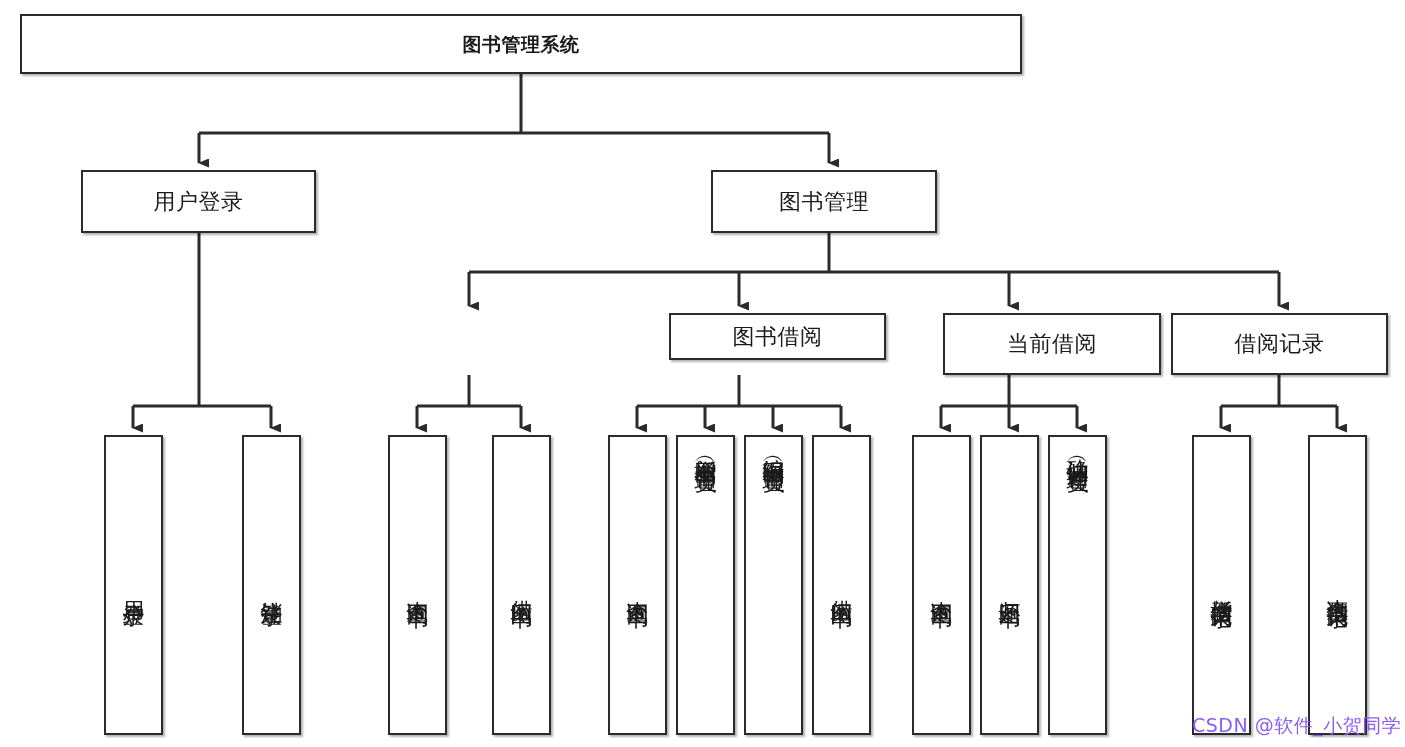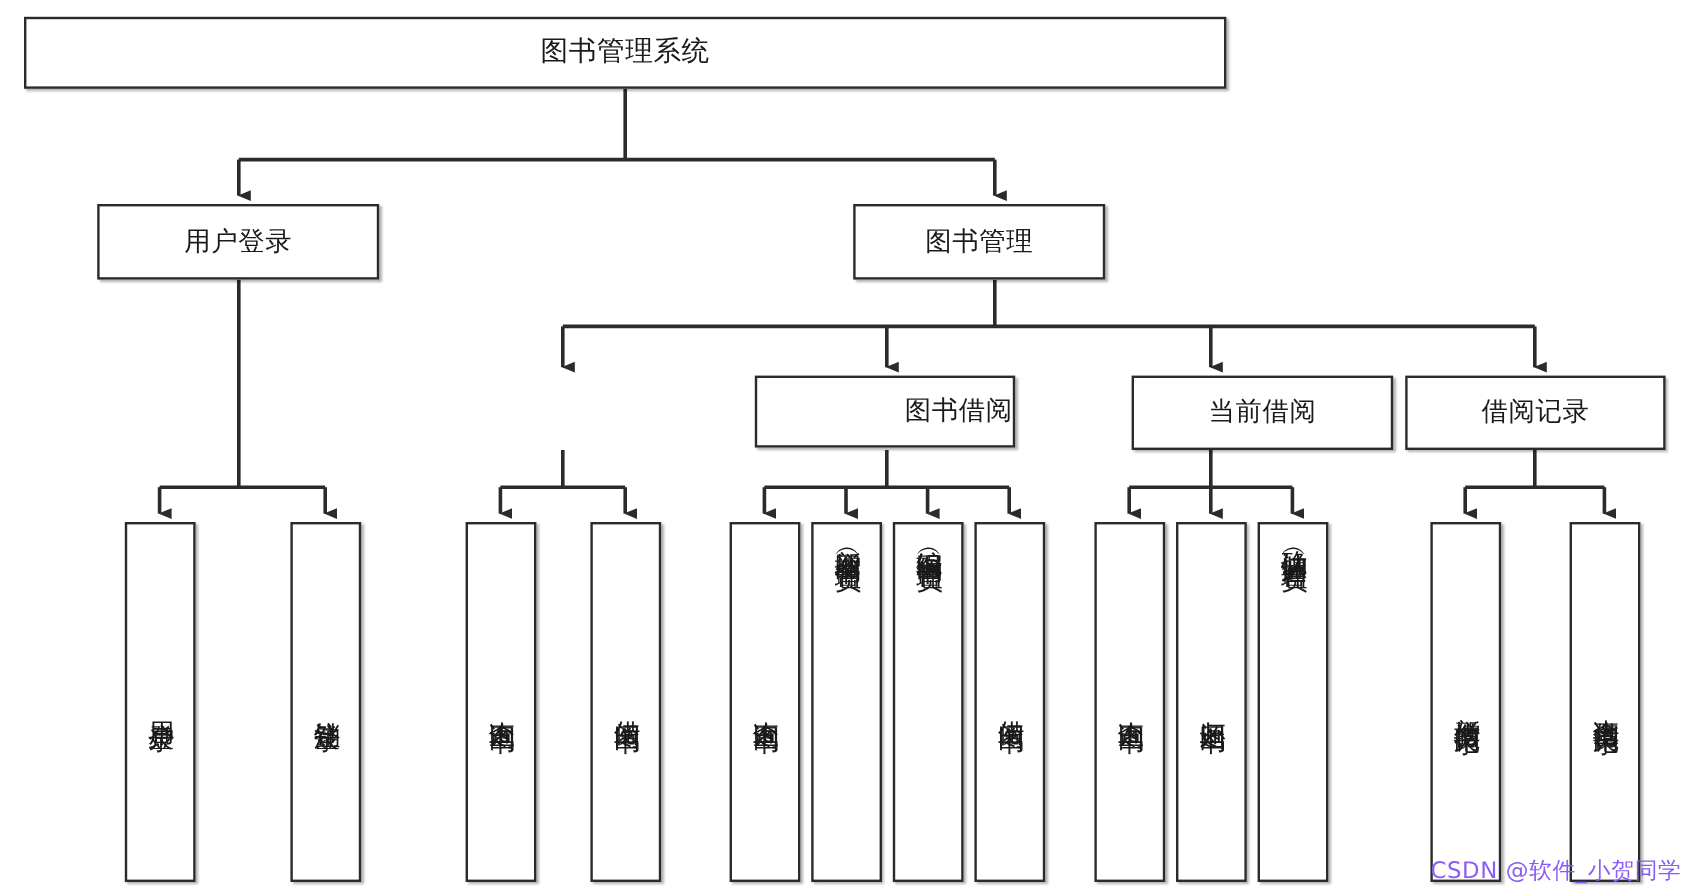--- a/index.html
+++ b/index.html
@@ -39,21 +39,22 @@
   .node .lbl {
     line-height: 1.18;
     text-align: center;
     letter-spacing: 0.5px;
   }
   .node.horiz .lbl {
     font-size: 22px;
     white-space: nowrap;
   }
   .node.root .lbl {
-    font-size: 23px;
+    font-size: 19px;
+    font-weight: bold;
   }
   .node.leaf {
     align-items: flex-start;
     justify-content: center;
     padding-top: 4px;
   }
   .node.leaf .lbl {
     font-size: 22px;
     writing-mode: vertical-rl;
     text-orientation: upright;
@@ -130,25 +131,25 @@
     </g>
   </svg>
 
   <div class="node horiz root" style="left:20px; top:14px; width:1002px; height:60px;">
     <span class="lbl">图书管理系统</span>
   </div>
 
   <div class="node horiz" style="left:81px; top:170px; width:235px; height:63px;">
     <span class="lbl">用户登录</span>
   </div>
-  <div class="node horiz" style="left:711px; top:170px; width:210px; height:63px;">
+  <div class="node horiz" style="left:711px; top:170px; width:226px; height:63px;">
     <span class="lbl">图书管理</span>
   </div>
 
-  <div class="node horiz" style="left:629px; top:313px; width:217px; height:60px;justify-content:flex-end;">
+  <div class="node horiz" style="left:669px; top:313px; width:217px; height:47px;">
     <span class="lbl">图书借阅</span>
   </div>
   <div class="node horiz" style="left:901px; top:313px; width:218px; height:62px;margin-left:42px;">
     <span class="lbl">当前借阅</span>
   </div>
   <div class="node horiz" style="left:1171px; top:313px; width:217px; height:62px;">
     <span class="lbl">借阅记录</span>
   </div>
 
   <div class="node leaf mid" style="left:104px; top:435px; width:59px; height:300px;">

